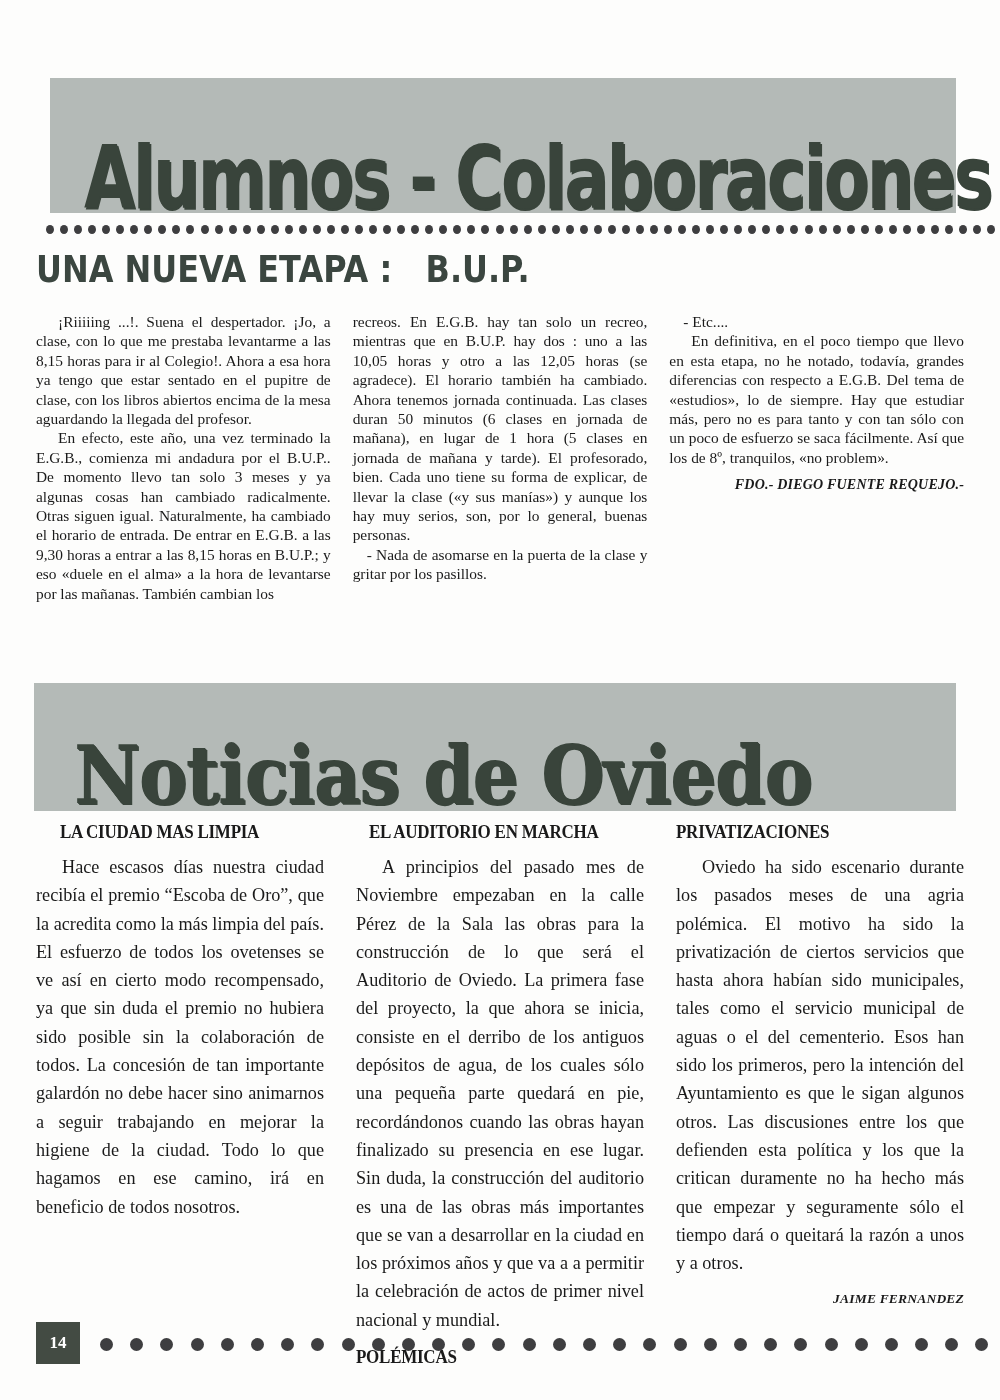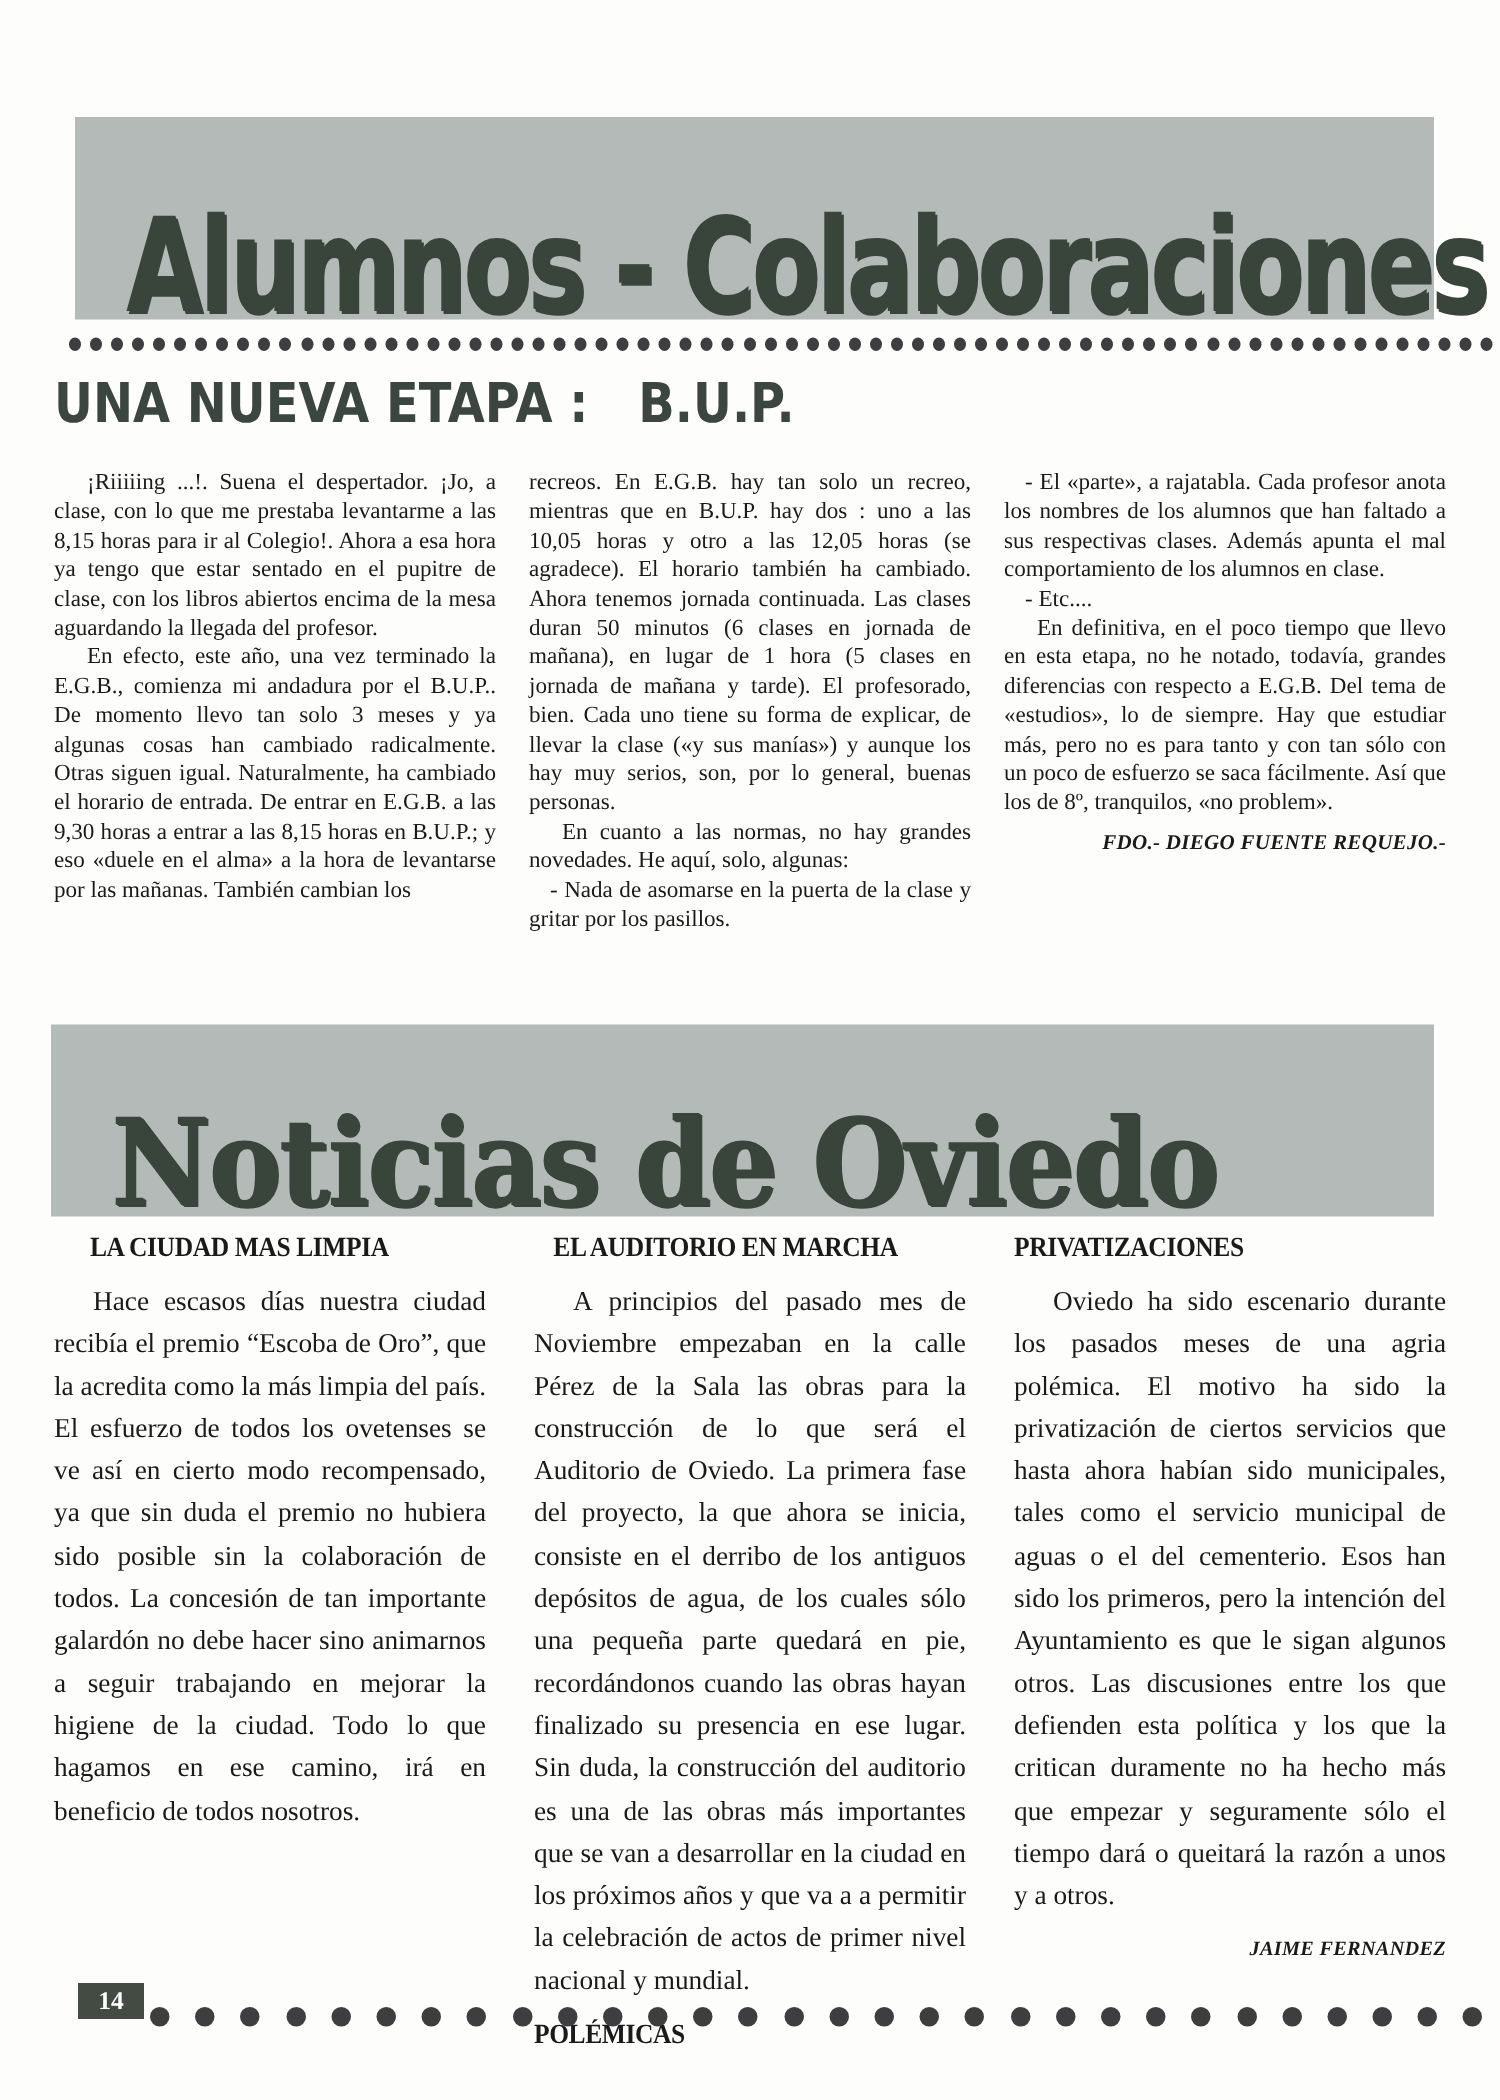--- a/index.html
+++ b/index.html
@@ -183,24 +183,24 @@
     font-family: "Liberation Serif", serif;
   }
   #article-oviedo .byline {
     font-size: 13.5px;
     margin-top: 14px;
   }
 
   
   #page-number {
     position: absolute;
-    left: 52px;
+    left: 36px;
     top: 1322px;
     width: 44px;
-    height: 24px;
+    height: 42px;
     background: #434b43;
     color: #ffffff;
     display: flex;
     align-items: center;
     justify-content: center;
     font-family: "Liberation Serif", serif;
     font-weight: bold;
     font-size: 17px;
   }
 </style>
@@ -288,25 +288,23 @@
 
   <div id="subtitle-bup">UNA NUEVA ETAPA :   B.U.P.</div>
 
   <div id="article-bup">
     <div class="col">
       <p>¡Riiiiing ...!. Suena el despertador. ¡Jo, a clase, con lo que me prestaba levantarme  a las 8,15 horas para ir al Colegio!. Ahora a esa hora ya tengo que estar sentado en el pupitre de clase, con los libros abiertos encima de la mesa aguardando la llegada del profesor.</p>
       <p>En efecto, este año, una vez terminado la E.G.B., comienza mi andadura por el B.U.P.. De momento llevo tan solo 3 meses y ya algunas cosas han cambiado radicalmente. Otras siguen igual. Naturalmente, ha cambiado el horario de entrada. De entrar en E.G.B. a las 9,30 horas a entrar a las 8,15 horas en B.U.P.; y eso «duele en el alma» a la hora de levantarse por las mañanas. También cambian los</p>
     </div>
     <div class="col">
       <p class="cont">recreos. En E.G.B. hay tan solo un recreo, mientras que en B.U.P. hay dos : uno a las 10,05 horas y otro a las 12,05 horas (se agradece). El horario también ha cambiado. Ahora tenemos jornada continuada. Las clases duran 50 minutos (6 clases en jornada de mañana), en lugar de 1 hora (5 clases en jornada de mañana y tarde). El profesorado, bien. Cada uno tiene su forma de explicar, de llevar la clase  («y sus manías») y aunque los hay muy serios, son, por lo general, buenas personas.</p>
-      <p>En cuanto a las normas, no hay grandes novedades. He aquí, solo, algunas:</p>
       <p class="item">- Nada de asomarse en la puerta de la clase y gritar por los pasillos.</p>
     </div>
     <div class="col">
-      <p class="item">- El «parte», a rajatabla. Cada profesor anota los nombres de los alumnos que han faltado a sus respectivas clases. Además apunta el mal comportamiento de los alumnos en clase.</p>
       <p class="item">- Etc....</p>
       <p>En definitiva, en  el poco tiempo que llevo en esta etapa, no he notado, todavía, grandes diferencias con respecto a E.G.B. Del tema de «estudios», lo de siempre. Hay que estudiar más, pero no es para tanto y con tan sólo con un poco de esfuerzo se saca fácilmente. Así que los de 8º, tranquilos, «no problem».</p>
       <div class="byline">FDO.- DIEGO  FUENTE REQUEJO.-</div>
     </div>
   </div>
 
   <div class="banner" id="banner-oviedo">
     <div class="banner-inner">
       <span class="banner-title">Noticias de Oviedo</span>
     </div>

